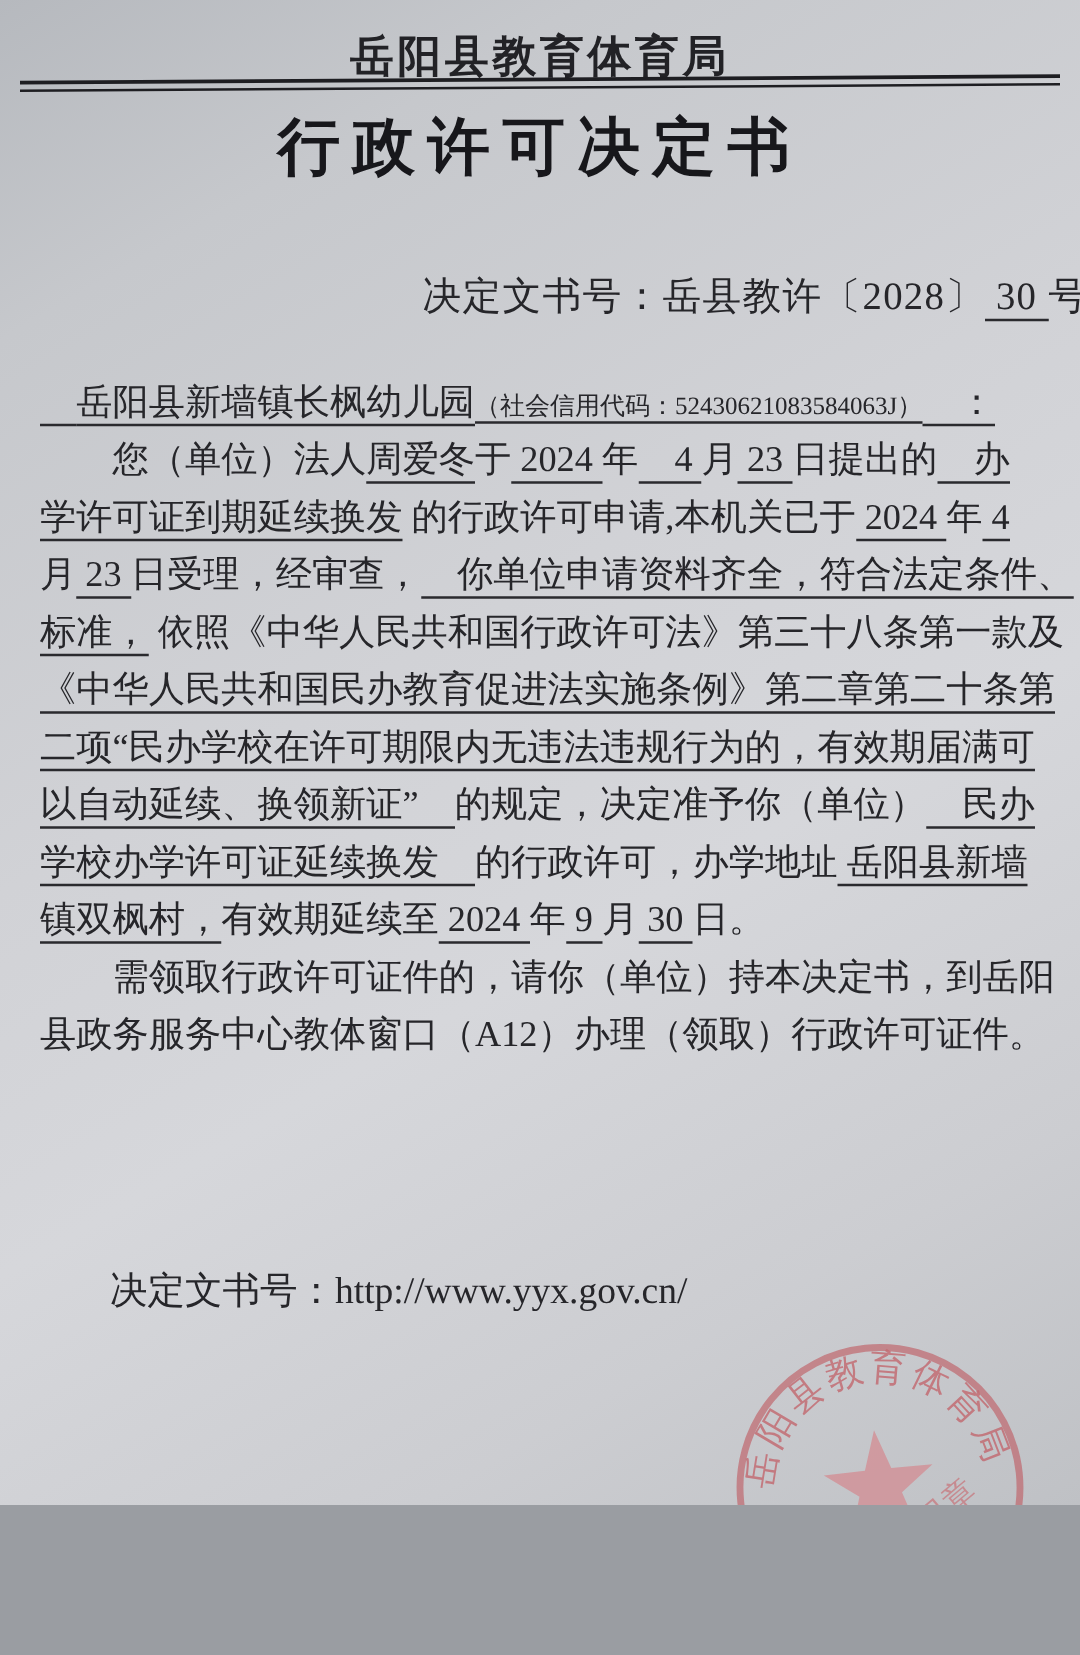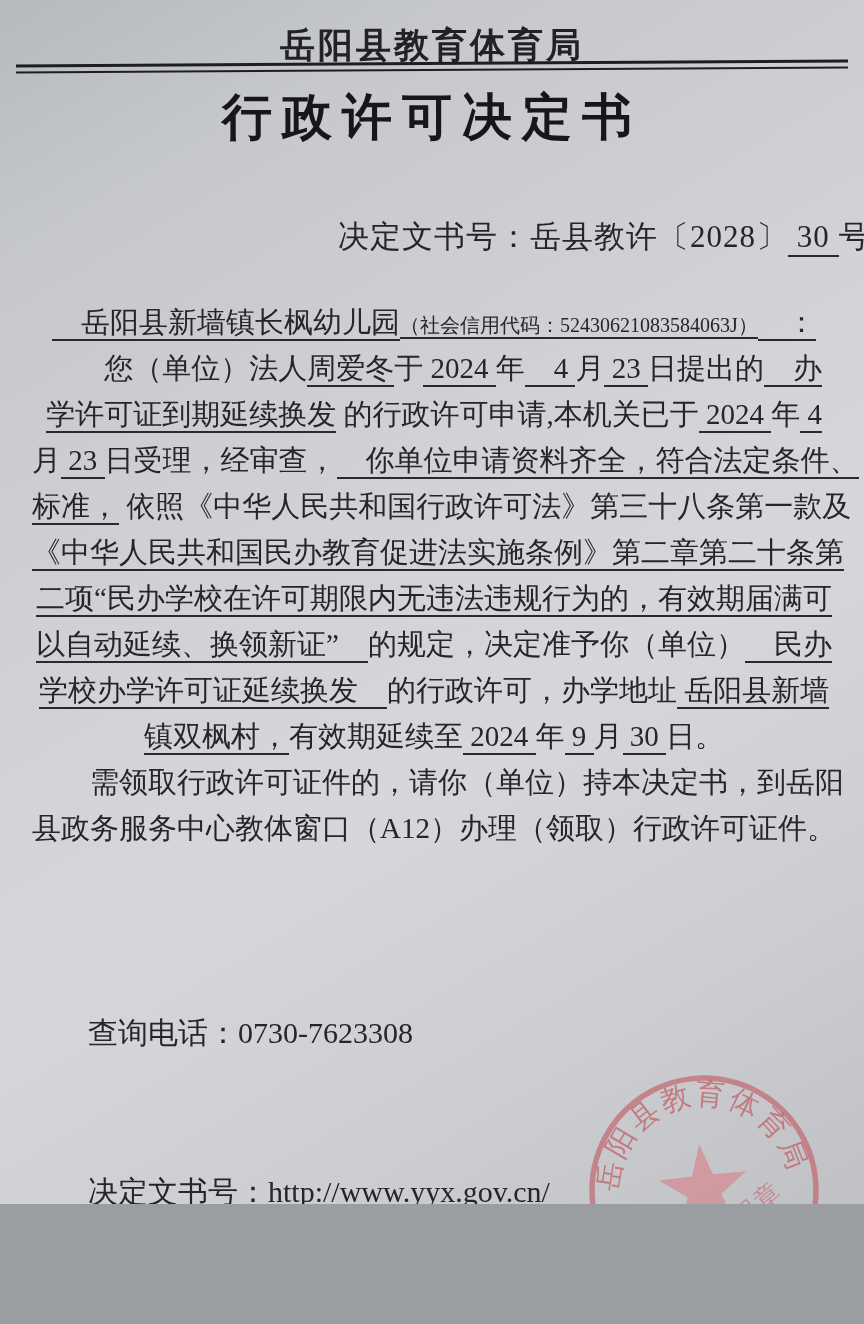--- a/index.html
+++ b/index.html
@@ -16,21 +16,21 @@
   .rule{position:absolute;left:16px;right:16px;background:#1e1e22;transform:rotate(-0.35deg);}
   .rule1{top:62px;height:3px;}
   .rule2{top:69px;height:2px;}
   .title{
     position:absolute;top:84px;left:0;right:0;text-align:center;
     font-size:50px;font-weight:700;letter-spacing:10px;color:#17171b;
     font-family:"Liberation Sans","DejaVu Sans",sans-serif;
   }
   .docnum{position:absolute;top:216px;left:338px;font-size:31px;white-space:pre;letter-spacing:1px;}
   .u{border-bottom:2px solid #2a2a2e;padding-bottom:1px;}
-  .doc-body{position:absolute;top:299px;left:32px;width:804px;font-size:29px;line-height:46px;white-space:pre;text-align:center;}
+  .doc-body{position:absolute;top:299px;left:32px;width:804px;font-size:29px;line-height:46px;white-space:pre;}
   .line{height:46px;overflow:visible;}
   .sm{font-size:20px;}
   .contact{position:absolute;left:88px;top:900px;font-size:30px;line-height:53px;white-space:pre;}
   .stamp-title{position:absolute;left:575px;top:1142px;font-size:30px;letter-spacing:5px;z-index:3;color:#222226;}
   .stamp-date{position:absolute;left:526px;top:1197px;font-size:30px;white-space:pre;z-index:3;color:#222226;}
   .seal{position:absolute;left:576px;top:1062px;z-index:2;transform:rotate(-6deg);opacity:0.88;}
   .speck{position:absolute;left:358px;top:1290px;width:5px;height:10px;background:#3a3a40;border-radius:50%;transform:rotate(8deg);}
 </style>
 </head>
 <body>
@@ -41,21 +41,20 @@
   <div class="rule rule1"></div>
   <div class="rule rule2"></div>
 
   <div class="title">行政许可决定书</div>
 
   <div class="docnum"><span>决定文书号：</span><span>岳县教许〔2028〕</span><span class="u"> 30 </span><span>号</span></div>
 
   <div class="doc-body"><div class="line"><span class="u">　</span><span class="u">岳阳县新墙镇长枫幼儿园</span><span class="u sm">（社会信用代码：52430621083584063J）</span><span class="u">　：</span></div><div class="line"><span>　　您（单位）法人</span><span class="u">周爱冬</span><span>于</span><span class="u"> 2024 </span><span>年</span><span class="u">　4 </span><span>月</span><span class="u"> 23 </span><span>日提出的</span><span class="u">　办</span></div><div class="line"><span class="u">学许可证到期延续换发</span><span> 的行政许可申请,本机关已于</span><span class="u"> 2024 </span><span>年</span><span class="u"> 4</span></div><div class="line"><span>月</span><span class="u"> 23 </span><span>日受理，经审查，</span><span class="u">　你单位申请资料齐全，符合法定条件、</span></div><div class="line"><span class="u">标准，</span><span> 依照《中华人民共和国行政许可法》第三十八条第一款及</span></div><div class="line"><span class="u">《中华人民共和国民办教育促进法实施条例》第二章第二十条第</span></div><div class="line"><span class="u">二项“民办学校在许可期限内无违法违规行为的，有效期届满可</span></div><div class="line"><span class="u">以自动延续、换领新证”　</span><span>的规定，决定准予你（单位）</span><span class="u">　民办</span></div><div class="line"><span class="u">学校办学许可证延续换发　</span><span>的行政许可，办学地址</span><span class="u"> 岳阳县新墙</span></div><div class="line"><span class="u">镇双枫村，</span><span>有效期延续至</span><span class="u"> 2024 </span><span>年</span><span class="u"> 9 </span><span>月</span><span class="u"> 30 </span><span>日。</span></div><div class="line"><span>　　需领取行政许可证件的，请你（单位）持本决定书，到岳阳</span></div><div class="line"><span>县政务服务中心教体窗口（A12）办理（领取）行政许可证件。</span></div></div>
 
   <div class="contact">
-    <div><span>查询电话：</span><span>0730-7623308</span></div>
     <div><span>决定文书号：</span><span>http://www.yyx.gov.cn/</span></div>
   </div>
 
   <svg class="seal" width="256" height="256" viewBox="0 0 256 256">
     <defs>
       <path id="arcTop" d="M 42,128 A 86,86 0 0 1 214,128"></path>
       <path id="arcBottom" d="M 46,166 A 90,90 0 0 0 210,166"></path>
     </defs>
     <circle cx="128" cy="128" r="112" fill="none" stroke="#bf5d64" stroke-width="5.5" opacity="0.72"></circle>
     <path d="M128,82 L138.6,113.4 L171.7,113.8 L145.1,133.6 L155,165.2 L128,146 L101,165.2 L110.9,133.6 L84.3,113.8 L117.4,113.4 Z" fill="#d5868d" opacity="0.78"></path>

